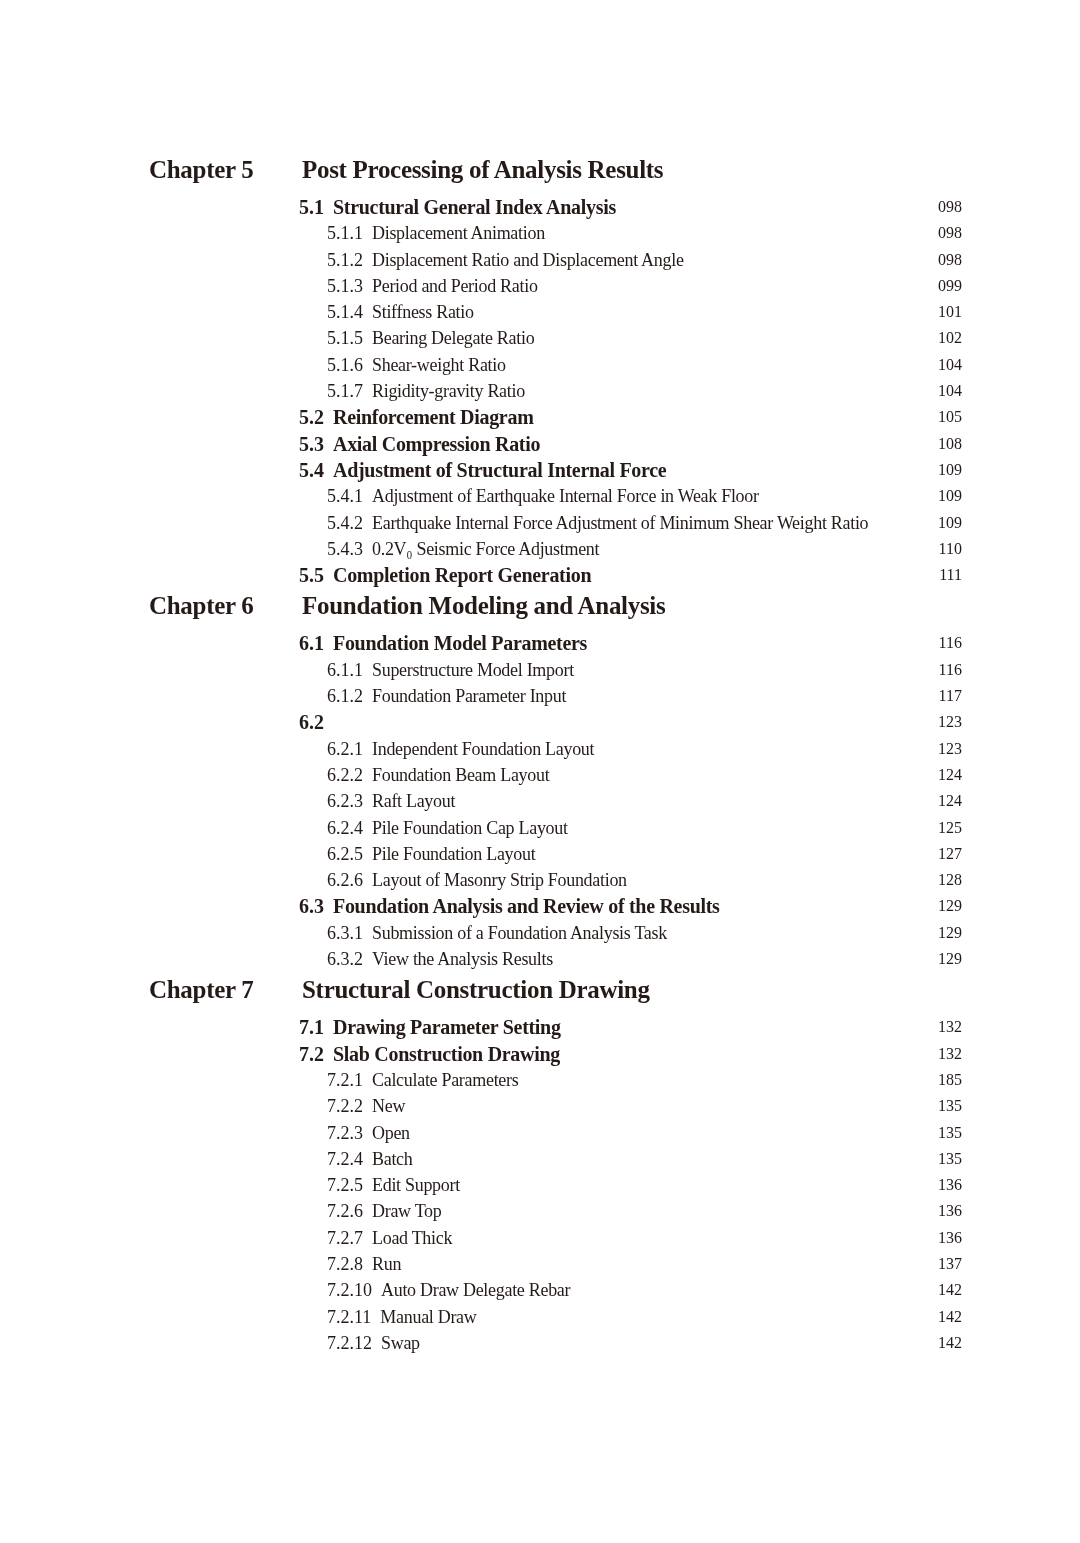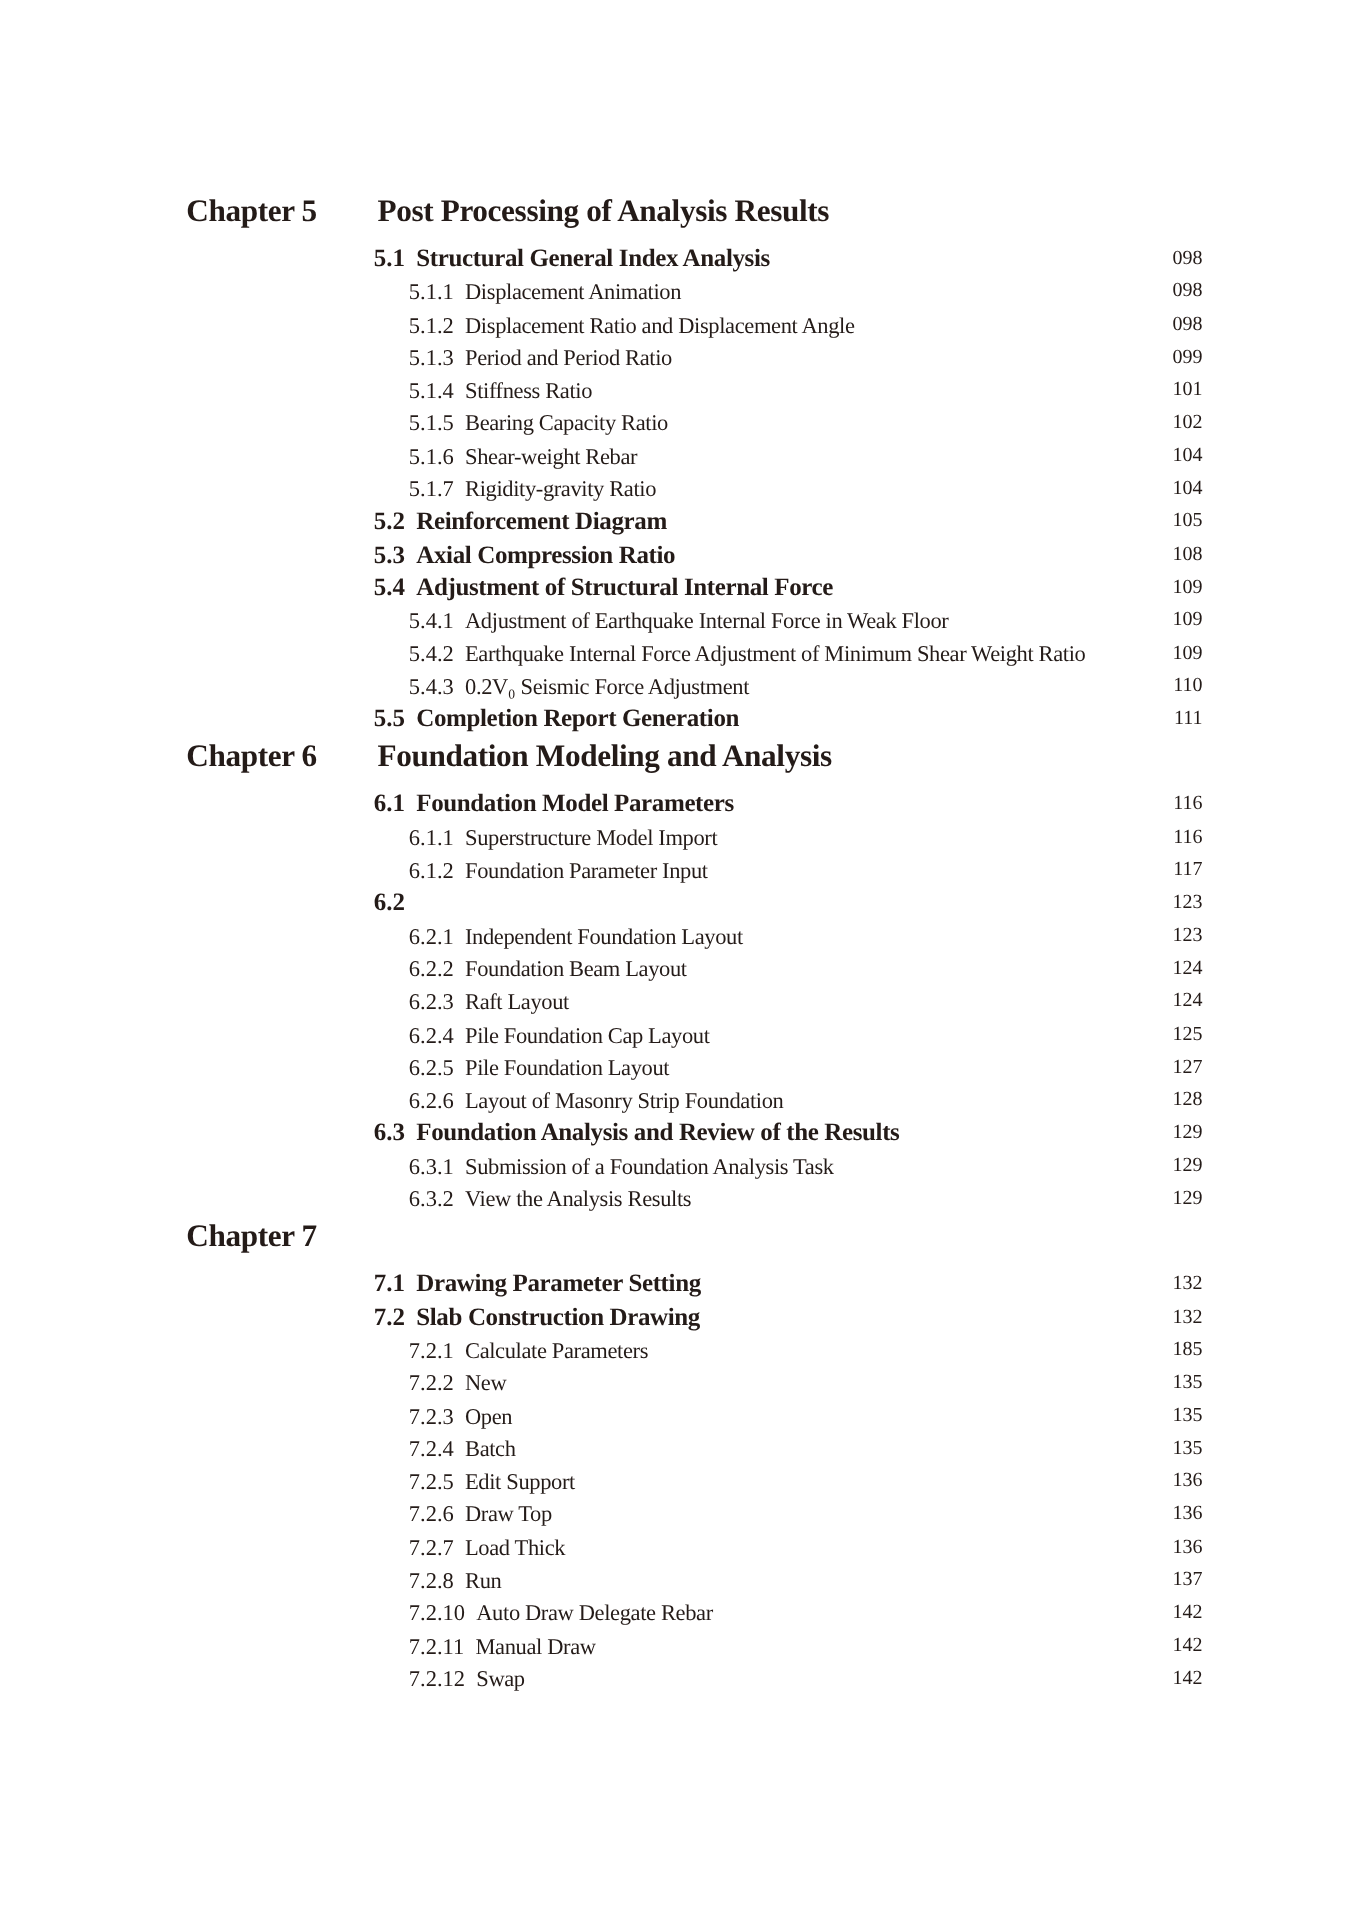--- a/index.html
+++ b/index.html
@@ -104,26 +104,26 @@
           <span class="entry-title">Period and Period Ratio</span>
           <span class="entry-page">099</span>
         </div>
         <div class="entry level2">
           <span class="entry-number">5.1.4</span>
           <span class="entry-title">Stiffness Ratio</span>
           <span class="entry-page">101</span>
         </div>
         <div class="entry level2">
           <span class="entry-number">5.1.5</span>
-          <span class="entry-title">Bearing Capacity Ratio</span>
+          <span class="entry-title">Bearing Delegate Ratio</span>
           <span class="entry-page">102</span>
         </div>
         <div class="entry level2">
           <span class="entry-number">5.1.6</span>
-          <span class="entry-title">Shear-weight Rebar</span>
+          <span class="entry-title">Shear-weight Ratio</span>
           <span class="entry-page">104</span>
         </div>
         <div class="entry level2">
           <span class="entry-number">5.1.7</span>
           <span class="entry-title">Rigidity-gravity Ratio</span>
           <span class="entry-page">104</span>
         </div>
         <div class="entry level1">
           <span class="entry-number">5.2</span>
           <span class="entry-title">Reinforcement Diagram</span>
@@ -226,20 +226,21 @@
         </div>
         <div class="entry level2">
           <span class="entry-number">6.3.2</span>
           <span class="entry-title">View the Analysis Results</span>
           <span class="entry-page">129</span>
         </div>
       </div>
       <div class="chapter-section">
         <div class="chapter-heading">
           <span class="chapter-label">Chapter 7</span>
+          <span class="chapter-title">Structural Construction Drawing</span>
         </div>
         <div class="entry level1">
           <span class="entry-number">7.1</span>
           <span class="entry-title">Drawing Parameter Setting</span>
           <span class="entry-page">132</span>
         </div>
         <div class="entry level1">
           <span class="entry-number">7.2</span>
           <span class="entry-title">Slab Construction Drawing</span>
           <span class="entry-page">132</span>

